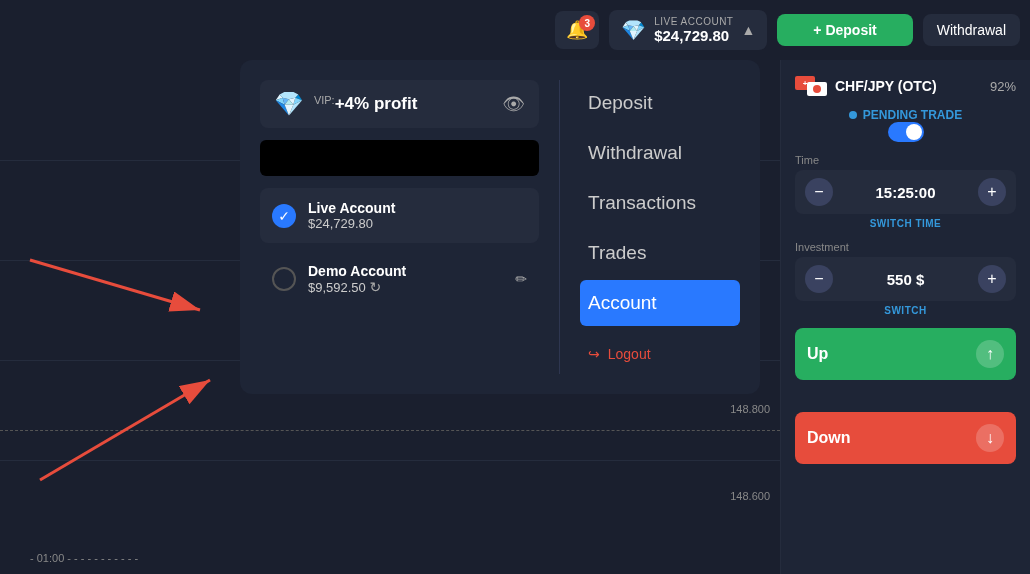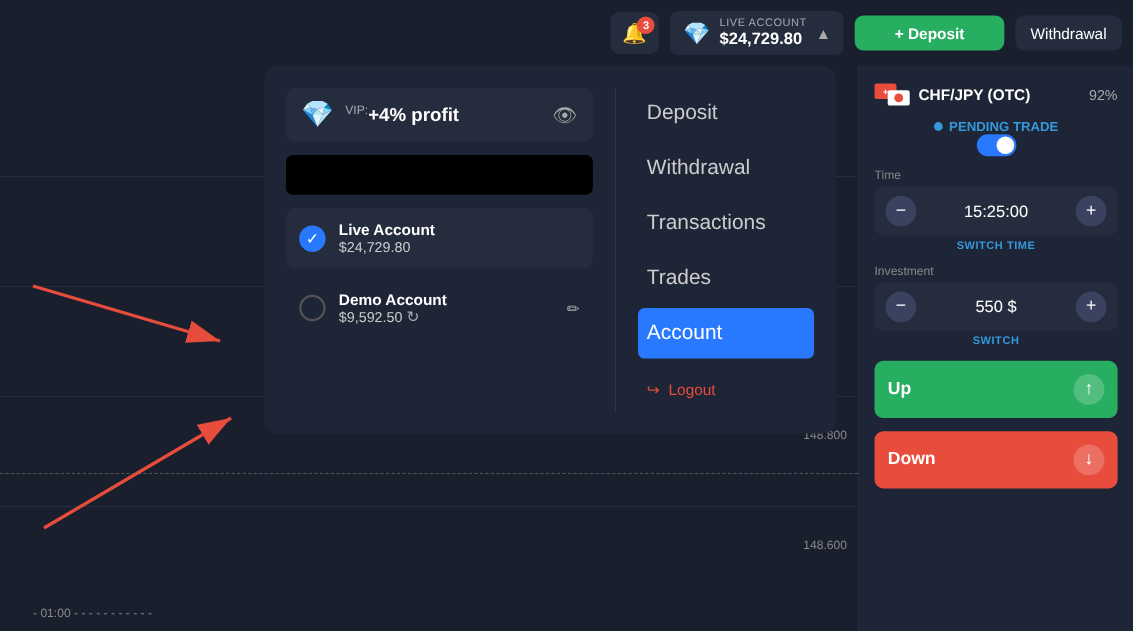--- a/index.html
+++ b/index.html
@@ -469,21 +469,21 @@
       color: white;
       font-size: 16px;
       cursor: pointer;
       display: flex;
       align-items: center;
       justify-content: center;
     }
     .control-value {
       color: white;
       font-size: 15px;
-      font-weight: normal;
+      font-weight: bold;
     }
     .switch-time-label {
       color: #3498db;
       font-size: 10px;
       text-align: center;
       font-weight: bold;
       letter-spacing: 0.5px;
     }
     .switch-label {
       color: #3498db;
@@ -533,20 +533,21 @@
       border: none;
       border-radius: 8px;
       padding: 12px;
       font-size: 16px;
       font-weight: bold;
       cursor: pointer;
       display: flex;
       align-items: center;
       justify-content: space-between;
       width: 100%;
+      margin-top: 20px;
     }
     .down-circle {
       width: 28px;
       height: 28px;
       background: rgba(255,255,255,0.2);
       border-radius: 50%;
       display: flex;
       align-items: center;
       justify-content: center;
     }
@@ -582,21 +583,21 @@
 </div>
 
 <div class="chart-area">
   <div class="grid-line" style="top: 100px;"></div>
   <div class="grid-line" style="top: 200px;"></div>
   <div class="grid-line" style="top: 300px;"></div>
   <div class="grid-line" style="top: 400px;"></div>
 
   <div class="dashed-line" style="top: 370px;"></div>
 
-  <span class="price-label" style="top: 330px; right: 10px;">148.800</span>
+  <span class="price-label" style="top: 343px; right: 10px;">148.800</span>
   <span class="price-label" style="top: 430px; right: 10px;">148.600</span>
 
   <span class="time-label" style="left: 30px; bottom: 10px;">- 01:00 - - - - - - - - - - -</span>
 </div>
 
 <div class="dropdown-panel">
 
   <div class="dropdown-left">
 
     <div class="vip-row">

